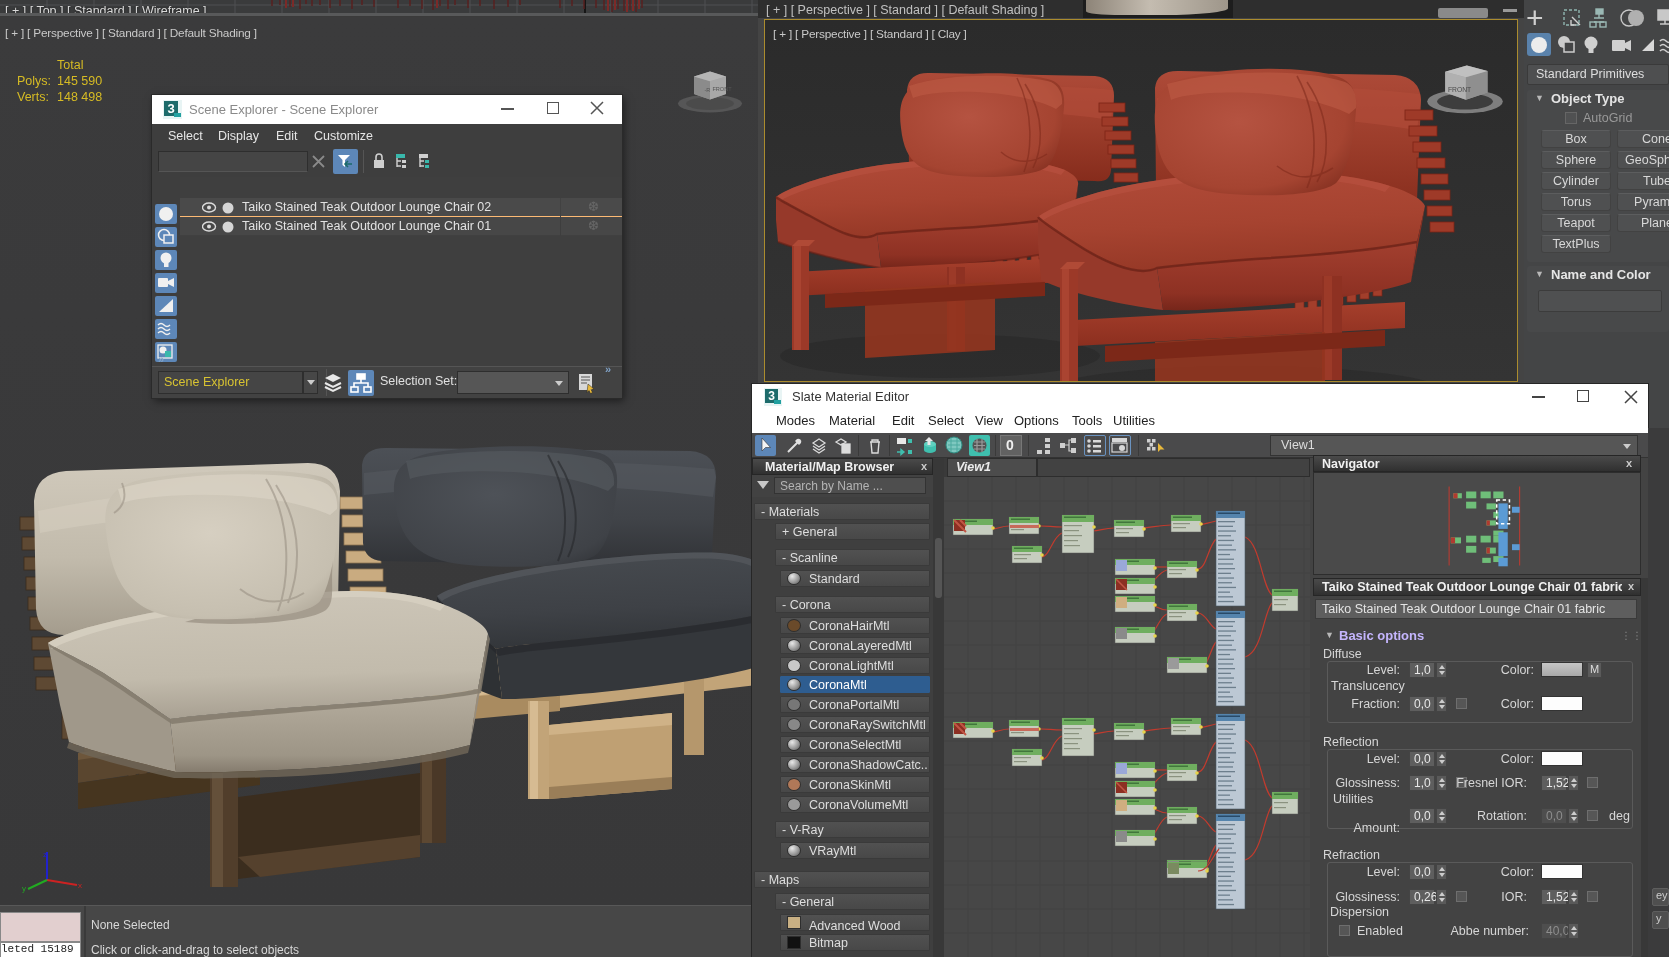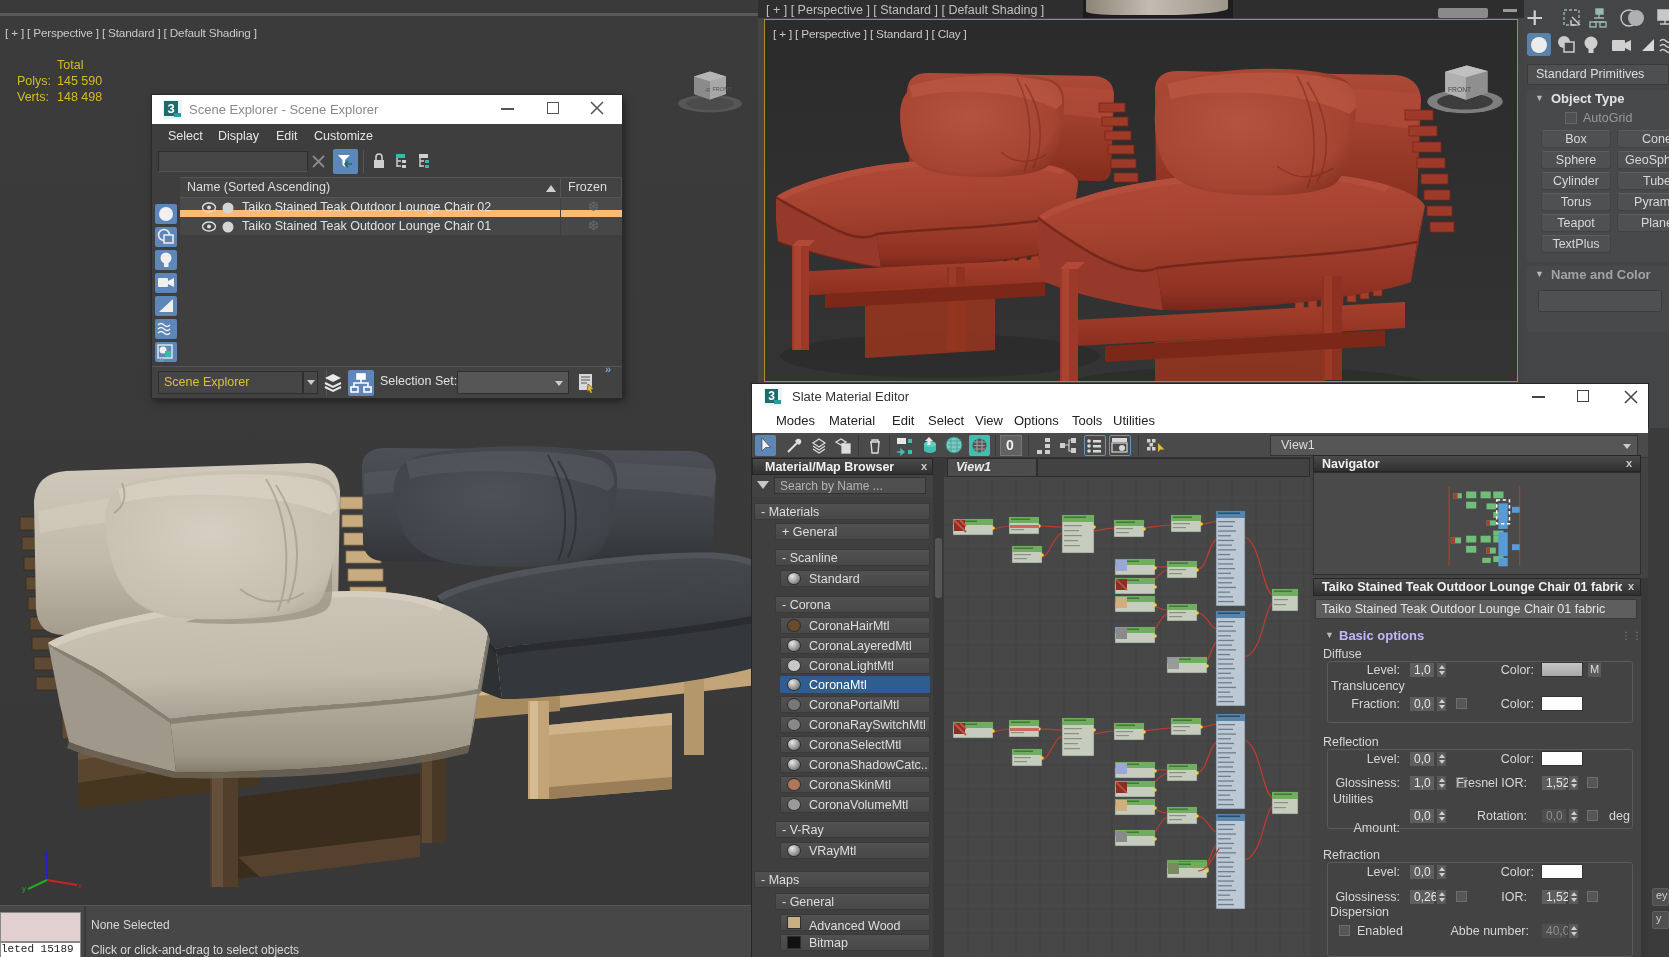--- a/index.html
+++ b/index.html
@@ -28,20 +28,37 @@
   .pgroup { position:absolute; border:1px solid #5a5a5a; border-radius:3px; }
   .swatch { position:absolute; width:44px; height:15px; border:1px solid #333; }
   .sw { position:absolute; left:6px; top:1px; width:14px; height:13px; border-radius:50%;
     border:1px solid #2e2e2e; }
   .swg { background:radial-gradient(circle at 35% 30%, #e8e8e8, #9a9a9a 55%, #555 100%); }
 </style>
 </head>
 <body>
 <div id="stage">
 
+  <div class="abs" id="topstrip" style="left:0;top:0;width:758px;height:13px;background:#3a3b3c;overflow:hidden;">
+    <svg class="abs" style="left:0;top:0;" width="758" height="13">
+      <g stroke="#4f5052" stroke-width="1">
+        <path d="M47 0 V13 M94 0 V13 M141 0 V13 M188 0 V13 M235 0 V13 M282 0 V13 M329 0 V13 M376 0 V13 M423 0 V13 M470 0 V13 M517 0 V13 M564 0 V13 M611 0 V13 M658 0 V13 M705 0 V13 M752 0 V13 M0 5 H758"></path>
+      </g>
+      <path d="M585 0 V13" stroke="#161616" stroke-width="2"></path>
+      <g stroke="#58211f" stroke-width="1.5">
+        <path d="M272 0 V6 M280 0 V5 M290 0 V7 M300 0 V9 M306 0 V4 M312 0 V6 M320 0 V5 M330 0 V8 M340 0 V6 M352 0 V9 M362 0 V5 M374 0 V7"></path>
+        <path d="M398 0 V8 M410 0 V6 M422 0 V9 M433 0 V10 M440 0 V6 M448 0 V9 M455 0 V5 M468 0 V8 M480 0 V6 M494 0 V9 M508 0 V7 M520 0 V5"></path>
+        <path d="M560 0 V8 M572 0 V6 M584 0 V9 M596 0 V8 M604 0 V10 M612 0 V12 M618 0 V9 M624 0 V11 M630 0 V10 M636 0 V12 M642 0 V8"></path>
+      </g>
+      <g stroke="#7c2a28" stroke-width="2">
+        <path d="M286 0 V8 M293 0 V7 M437 0 V8 M608 0 V11 M615 0 V10 M627 0 V12 M633 0 V11 M639 0 V9"></path>
+      </g>
+    </svg>
+    <div class="abs" style="left:5px;top:4px;color:#dadada;font-size:12.5px;white-space:nowrap;text-shadow:0 0 2px #222;">[ + ] [ Top ] [ Standard ] [ Wireframe ]</div>
+  </div>
   <div class="abs" style="left:0;top:13px;width:758px;height:3px;background:#58595a;"></div>
 
   <div class="abs" style="left:758px;top:0;width:766px;height:18px;background:#2e2e2e;overflow:hidden;">
     <div class="abs" style="left:8px;top:3px;color:#c0c0c0;font-size:12.5px;white-space:nowrap;">[ + ] [ Perspective ] [ Standard ] [ Default Shading ]</div>
     <div class="abs" style="left:325px;top:0;width:150px;height:18px;background:#1d1d1d;"></div>
     <div class="abs" style="left:328px;top:0;width:142px;height:15px;background:linear-gradient(90deg,#8d8478,#c4bcb0 45%,#9e968a);border-radius:0 0 45% 25%;"></div>
     <div class="abs" style="left:680px;top:8px;width:50px;height:10px;background:#8a8a8a;border-radius:2px;"></div>
     <div class="abs" style="left:745px;top:9px;width:14px;height:3px;background:#999;"></div>
   </div>
 
@@ -449,21 +466,21 @@
         <div class="cpbtn" style="left:90px;top:82px;width:80px;">Tube</div>
       <div class="cpbtn" style="left:14px;top:103px;">Torus</div>
         <div class="cpbtn" style="left:90px;top:103px;width:80px;">Pyramid</div>
       <div class="cpbtn" style="left:14px;top:124px;">Teapot</div>
         <div class="cpbtn" style="left:90px;top:124px;width:80px;">Plane</div>
       <div class="cpbtn" style="left:14px;top:145px;">TextPlus</div>
     </div>
 
     <div class="abs" style="left:3px;top:266px;width:142px;height:66px;background:#48494a;border-radius:3px;">
       <div class="abs" style="left:8px;top:3px;color:#b8b8b8;font-size:9px;">▼</div>
-      <div class="abs" style="left:24px;top:1px;color:#a3a3a3;font-size:13px;font-weight:bold;">Name and Color</div>
+      <div class="abs" style="left:24px;top:1px;color:#e5e5e5;font-size:13px;font-weight:bold;">Name and Color</div>
       <div class="abs" style="left:11px;top:24px;width:124px;height:22px;background:#4f5051;border:1px solid #3c3c3c;border-radius:2px;"></div>
     </div>
   </div>
 
   <div class="abs" id="scenex" style="left:152px;top:95px;width:470px;height:303px;background:#3e3e3e;box-shadow:0 0 0 1px #2a2a2a, 2px 3px 8px rgba(0,0,0,0.5);overflow:hidden;">
 
     <div class="abs" style="left:0;top:0;width:470px;height:29px;background:#ffffff;">
       <div class="abs" style="left:11px;top:5px;width:19px;height:19px;background:#e8f4f4;">
         <div class="abs" style="left:1px;top:1px;width:14px;height:15px;background:#1d6b6b;color:#fff;font-weight:bold;font-size:13px;text-align:center;">3</div>
         <div class="abs" style="left:11px;top:13px;width:7px;height:4px;background:#22a0a0;"></div>
@@ -542,28 +559,22 @@
       <div class="sxbtn" style="top:165px;"><svg width="22" height="20">
             <rect x="3" y="3" width="14" height="13" fill="none" stroke="#f0f0f0" stroke-width="1.3"></rect>
             <circle cx="8" cy="8" r="3.5" fill="#f0f0f0"></circle>
             <rect x="10" y="9" width="6" height="6" fill="#39b8ac"></rect>
           </svg></div>
       <div class="abs" style="left:6px;top:176px;color:#7fa0c4;font-size:11px;font-weight:bold;">»</div>
     </div>
 
     <div class="abs" style="left:28px;top:82px;width:442px;height:289px;background:#3f3f3f;">
 
-      <div class="abs" style="left:0;top:0;width:442px;height:21px;background:#434343;border:1px solid #555;border-left:none;">
-        <div class="abs" style="left:7px;top:2px;color:#dddddd;font-size:12.5px;">Name (Sorted Ascending)</div>
-        <div class="abs" style="left:366px;top:7px;width:0;height:0;border-left:5px solid transparent;border-right:5px solid transparent;border-bottom:7px solid #cfcfcf;"></div>
-        <div class="abs" style="left:380px;top:0;width:1px;height:21px;background:#555;"></div>
-        <div class="abs" style="left:388px;top:2px;color:#dddddd;font-size:12.5px;">Frozen</div>
-      </div>
-
-      <div class="abs" style="left:0;top:21px;width:442px;height:19px;background:#4a4a4a;border-bottom:7px solid #fdba74;">
+
+      <div class="abs" style="left:0;top:21px;width:442px;height:19px;background:#4a4a4a;border-bottom:1px solid #fdba74;">
         <svg class="abs" style="left:22px;top:4px;" width="15" height="11">
             <ellipse cx="7" cy="5.5" rx="6.5" ry="4.5" fill="none" stroke="#dcdcdc" stroke-width="1.4"></ellipse>
             <circle cx="7" cy="5.5" r="2" fill="#dcdcdc"></circle>
           </svg>
         <svg class="abs" style="left:42px;top:4px;" width="12" height="12">
             <circle cx="6" cy="6" r="5.5" fill="#d5d5d5"></circle>
           </svg>
         <div class="abs" style="left:62px;top:2px;color:#e2e2e2;font-size:12.5px;">Taiko Stained Teak Outdoor Lounge Chair 02</div>
         <div class="abs" style="left:380px;top:0;width:1px;height:19px;background:#424242;"></div>
         <div class="abs" style="left:408px;top:1px;color:#666;font-size:13px;">❆</div>

